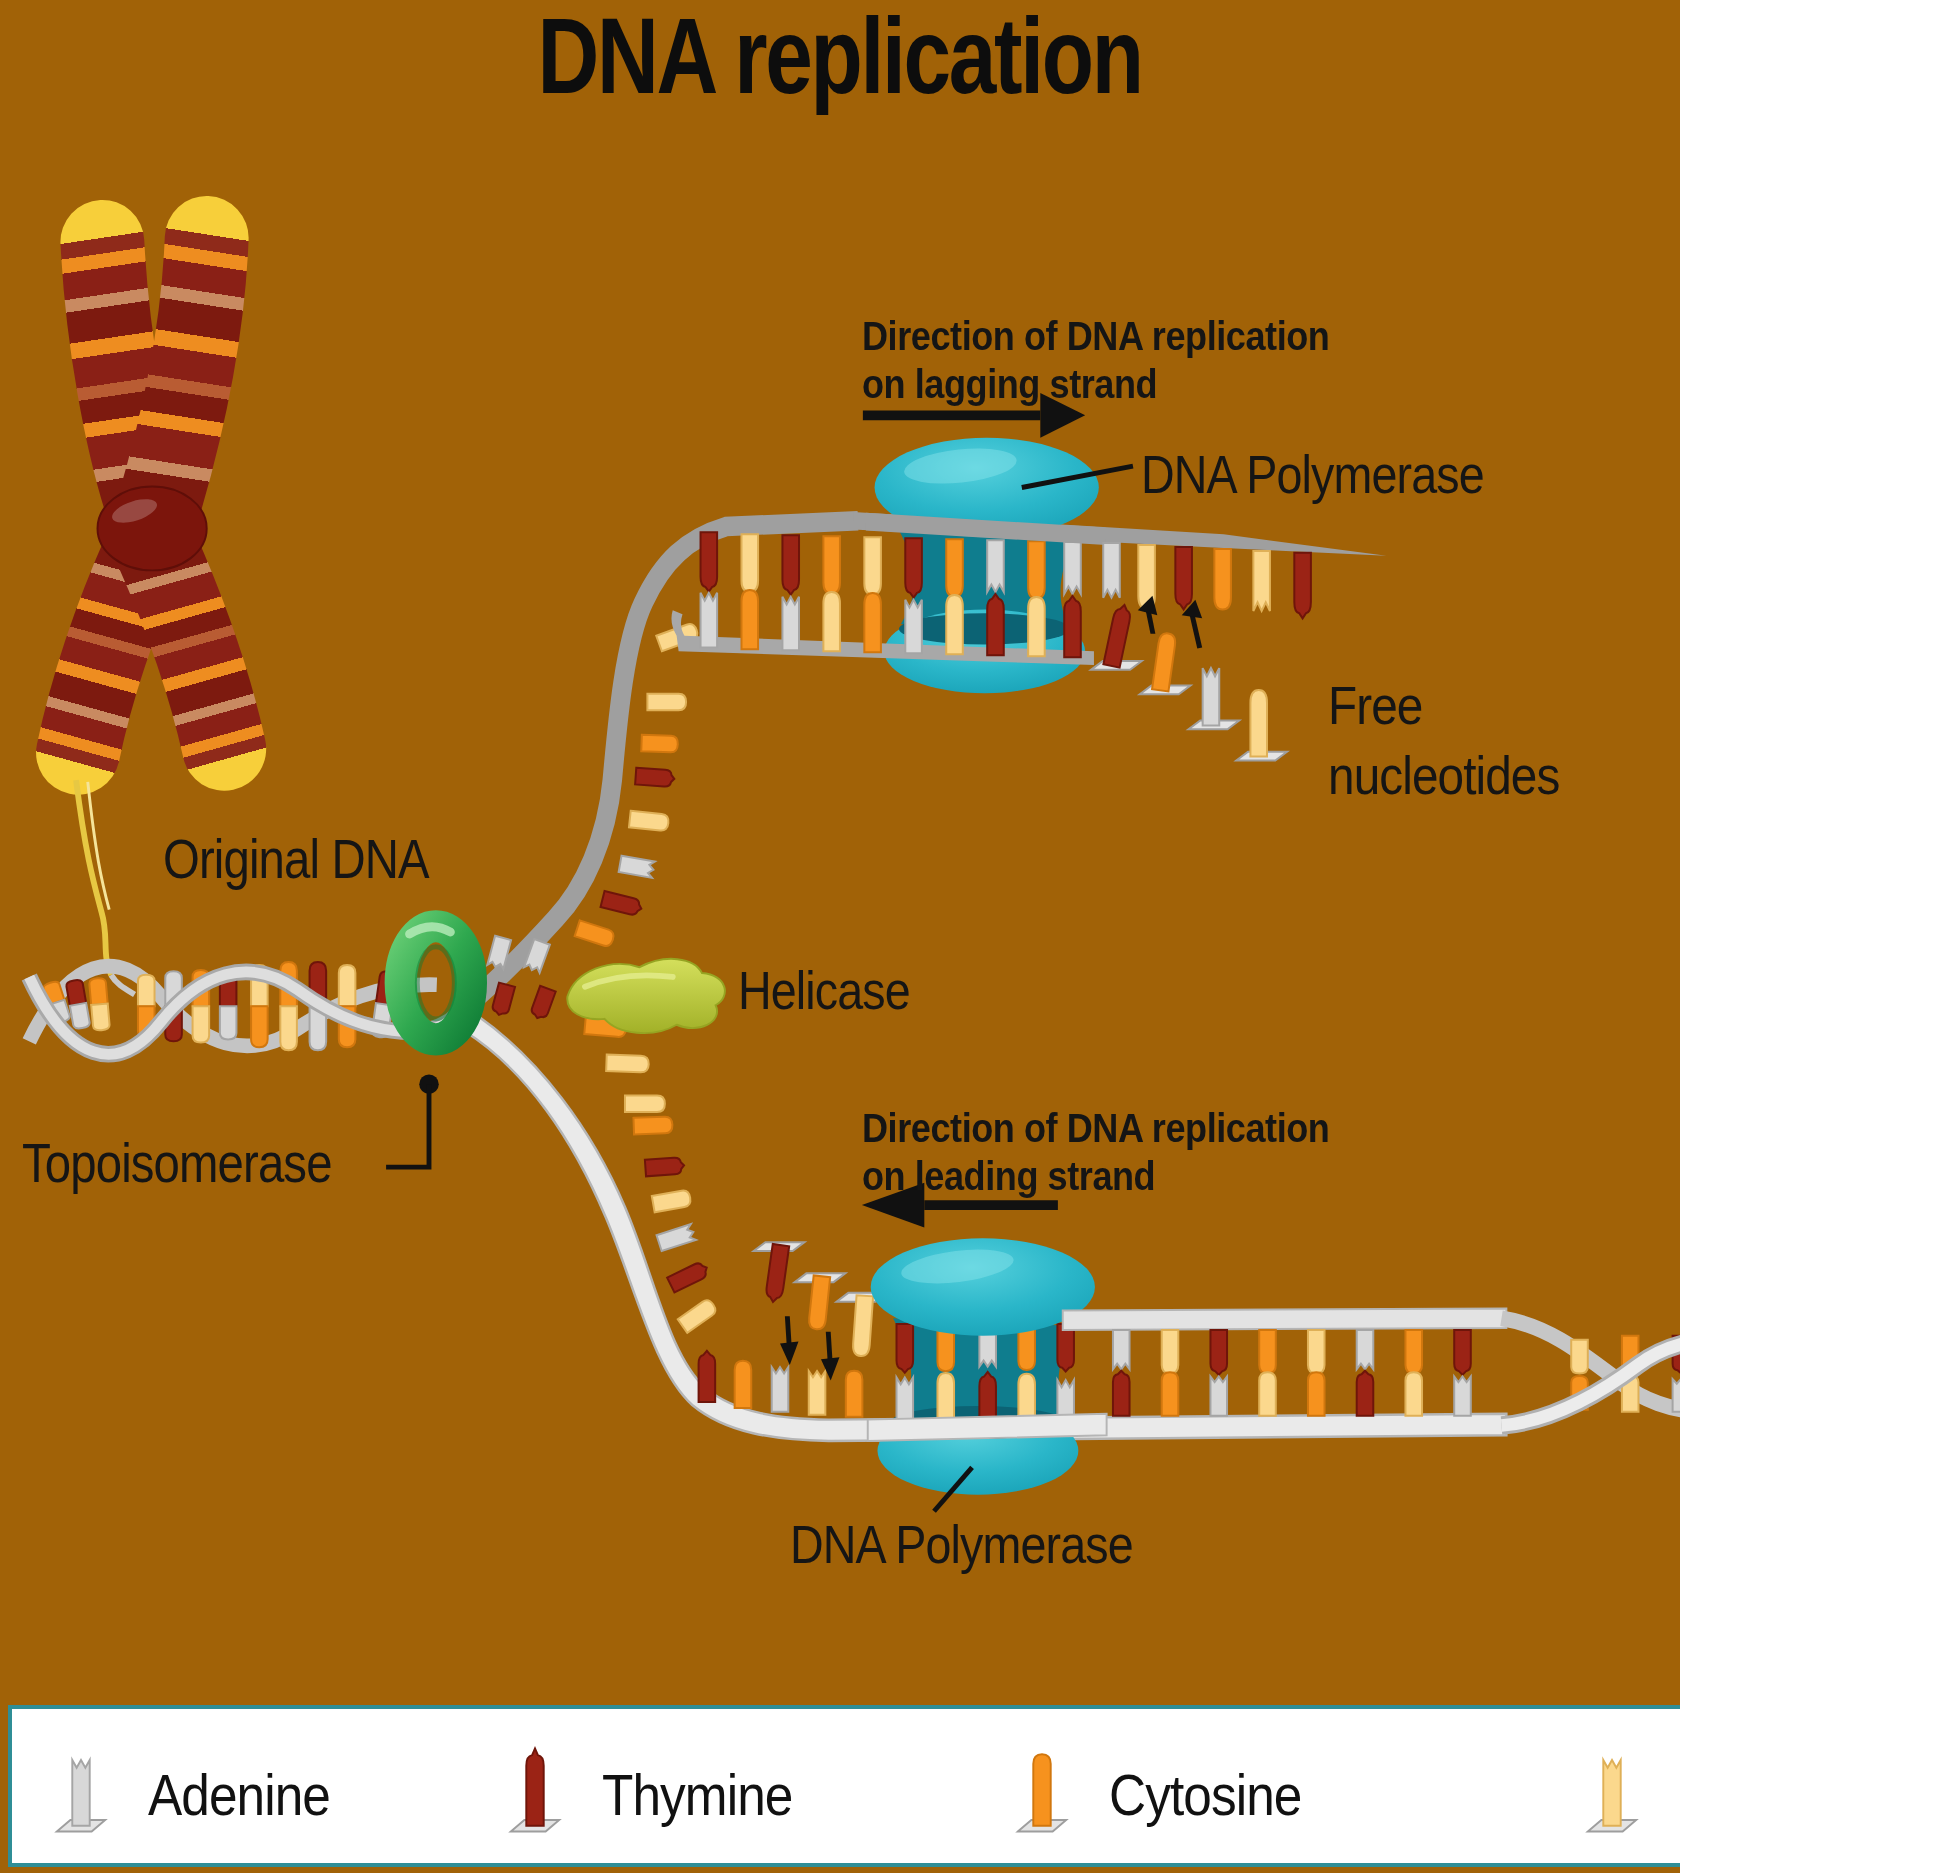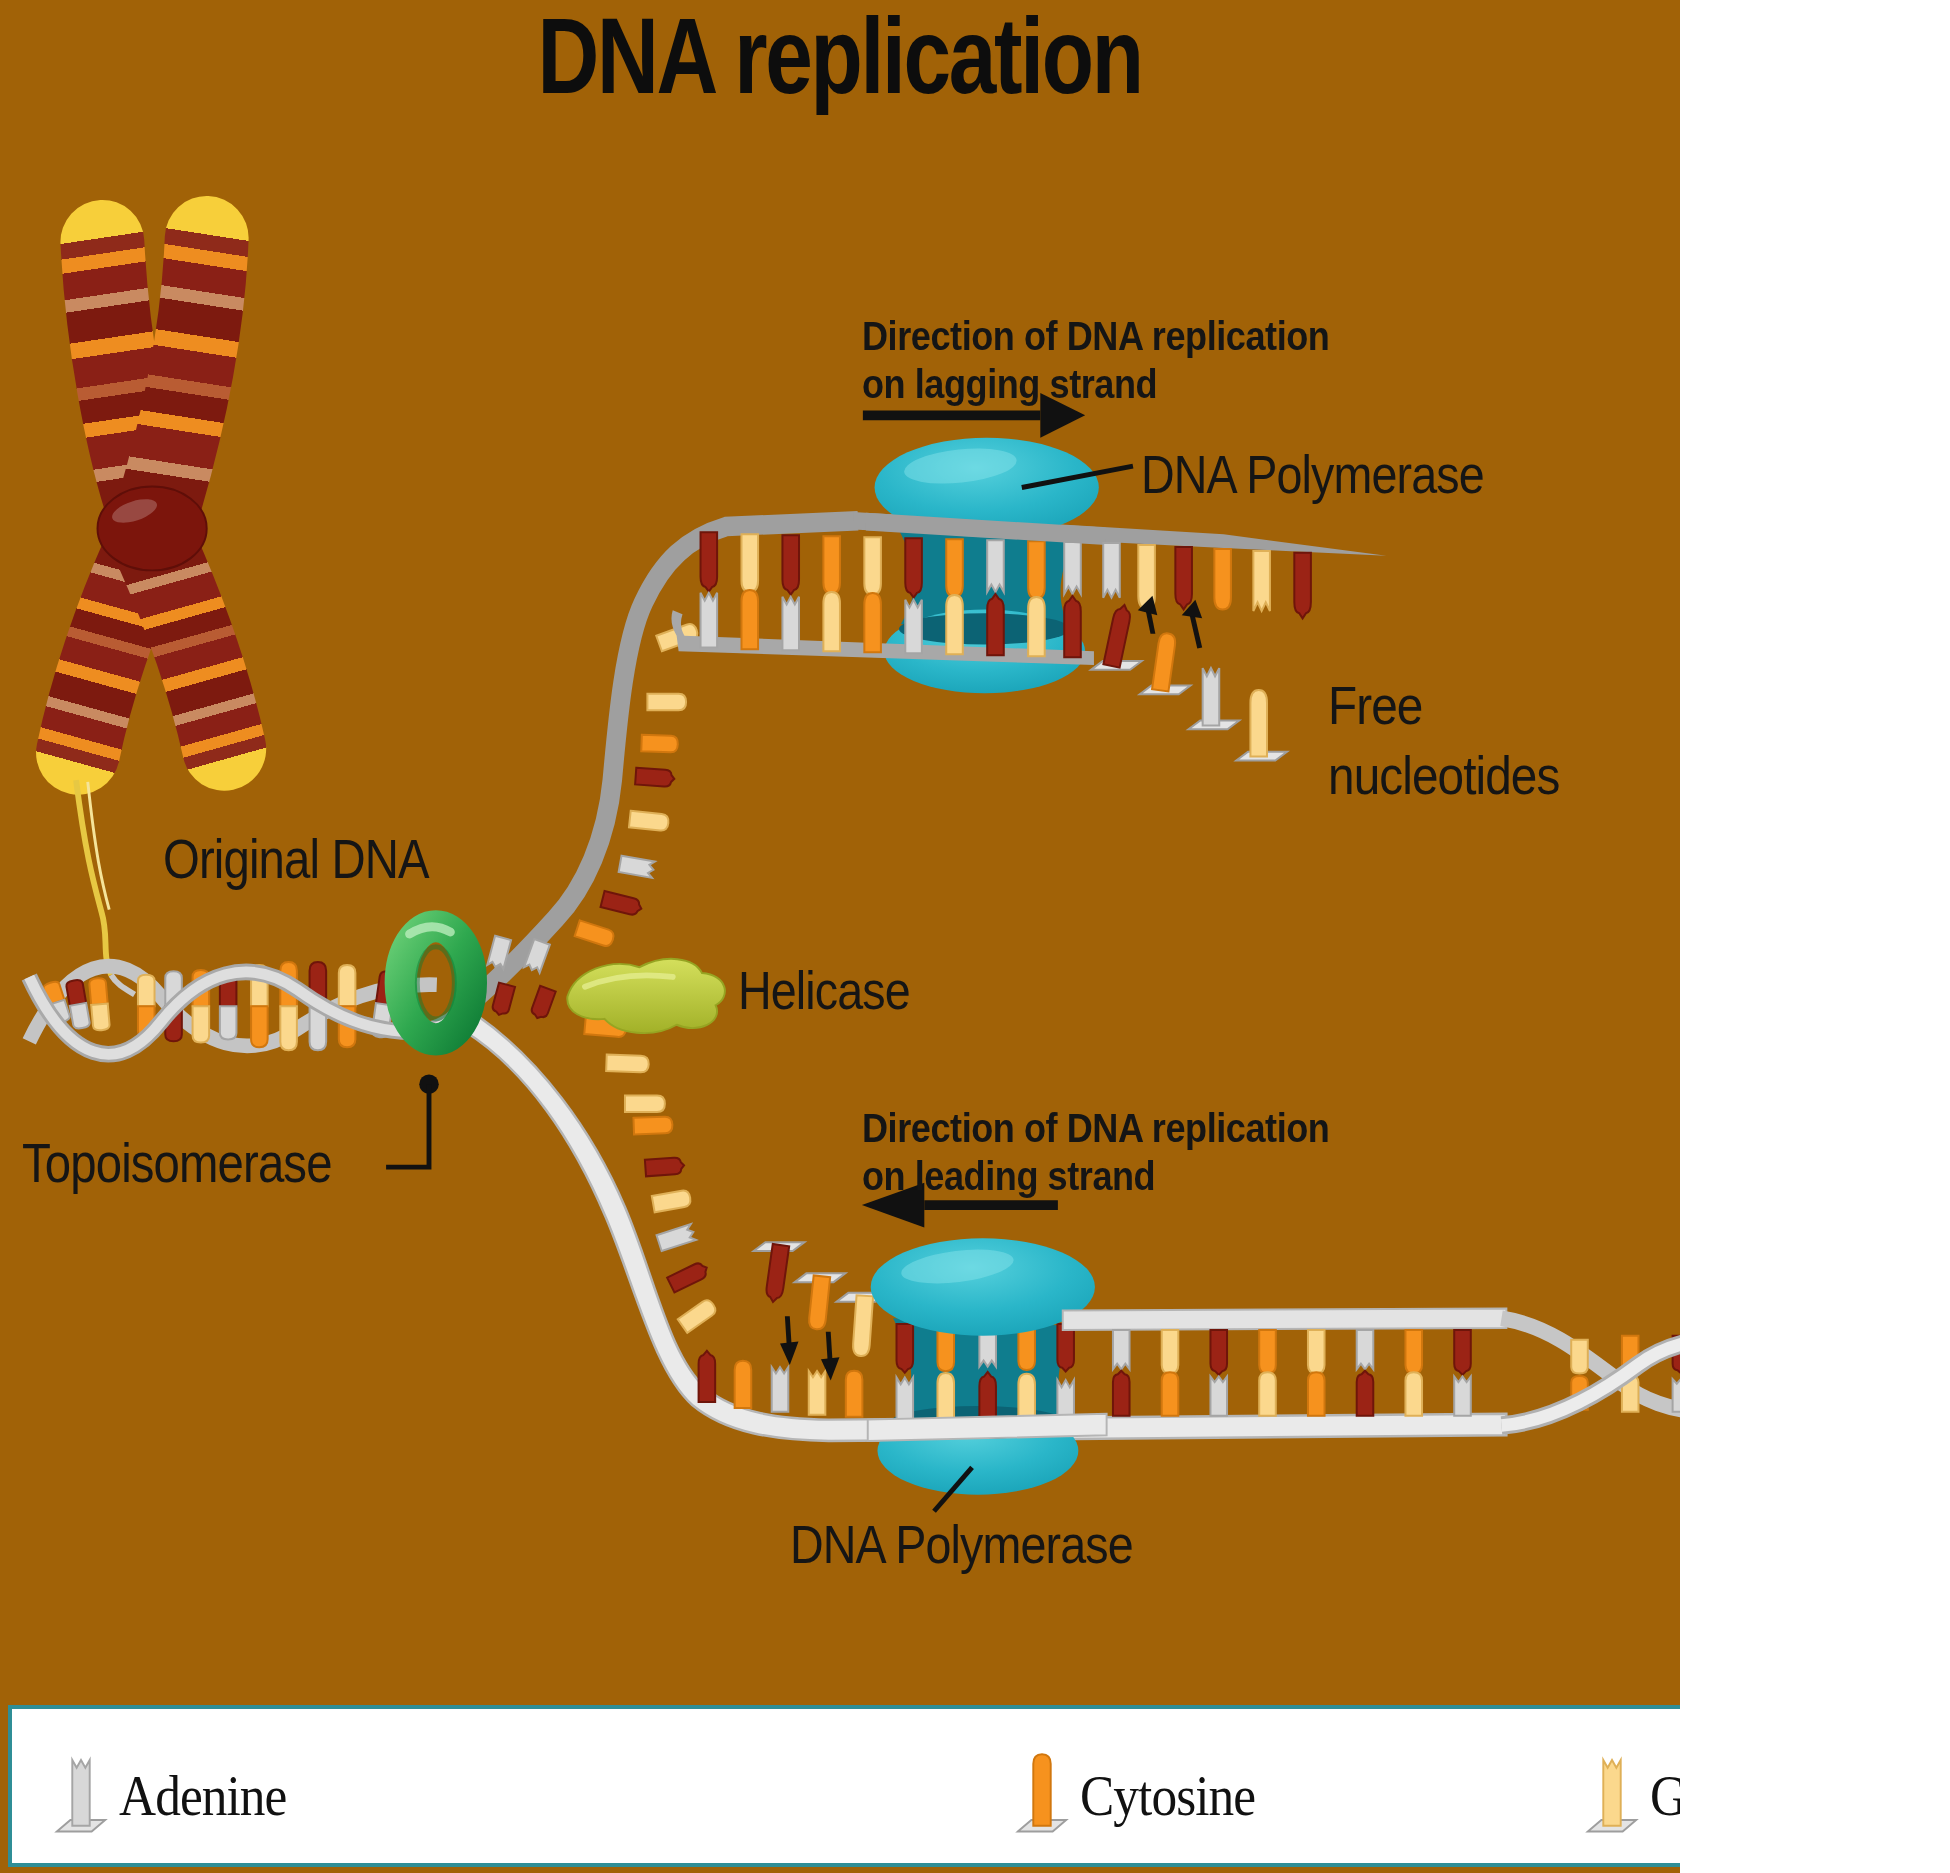--- a/index.html
+++ b/index.html
@@ -17,21 +17,21 @@
   .lbl .row{display:block;}
   .title{position:absolute;left:0;top:-5.9px;width:100%;text-align:center;}
   .title span{display:inline-block;font-size:107px;font-weight:bold;letter-spacing:-2.9px;
               transform:scaleX(.80);color:#0d0d0d;}
   .dir{font-size:41px;font-weight:bold;line-height:48px;transform:scaleX(.88);letter-spacing:-0.5px;}
   .plain{font-size:55px;transform:scaleX(.86);letter-spacing:-1px;}
   .small{font-size:53px;transform:scaleX(.88);letter-spacing:-1px;}
   .free{font-size:53px;line-height:70px;transform:scaleX(.9);letter-spacing:-1px;}
   .legend{position:absolute;left:7.8px;top:1705px;width:1925px;height:154px;
           background:#fff;border:4.9px solid #2f8e96;}
-  .legend-item{position:absolute;display:flex;align-items:flex-end;gap:8px;height:107px;top:21.5px;font-family:Liberation Serif, serif;}
+  .legend-item{position:absolute;display:flex;align-items:flex-end;gap:37px;height:107px;top:21.5px;}
   .legend-item .name{font-size:57px;transform-origin:left bottom;transform:scaleX(.9);
                      letter-spacing:-1px;color:#111;padding-bottom:9.8px;}
 </style>
 </head>
 <body>
 
 <div class="stage">
 
 <svg class="diagram" width="1950" height="1873" viewBox="0 0 2000 1921">
   <defs>
@@ -395,20 +395,27 @@
 <div class="lbl small" style="left:790px;top:1514px;">DNA Polymerase</div>
 
 <div class="legend">
   <div class="legend-item" style="left:39px;">
     <svg width="60" height="98" viewBox="0 0 62 96">
       <path class="plat" d="M6,92 L42,92 L56,80 L20,80 Z"></path>
       <path class="A" d="M22,86 L22,18 L26.5,26 L31,18 L35.5,26 L40,18 L40,86 Z"></path>
     </svg>
     <span class="name">Adenine</span>
   </div>
+  <div class="legend-item" style="left:493px;">
+    <svg width="60" height="98" viewBox="0 0 62 96">
+      <path class="plat" d="M6,92 L42,92 L56,80 L20,80 Z"></path>
+      <path class="T" d="M22,86 L22,24 Q22,14 28,13 L31,6 L34,13 Q40,14 40,24 L40,86 Z"></path>
+    </svg>
+    <span class="name">Thymine</span>
+  </div>
   <div class="legend-item" style="left:1000px;">
     <svg width="60" height="98" viewBox="0 0 62 96">
       <path class="plat" d="M6,92 L42,92 L56,80 L20,80 Z"></path>
       <path class="C" d="M22,86 L22,22 Q22,12 31,12 Q40,12 40,22 L40,86 Z"></path>
     </svg>
     <span class="name">Cytosine</span>
   </div>
   <div class="legend-item" style="left:1570px;justify-content:flex-end;">
     <svg width="60" height="98" viewBox="0 0 62 96">
       <path class="plat" d="M6,92 L42,92 L56,80 L20,80 Z"></path>

